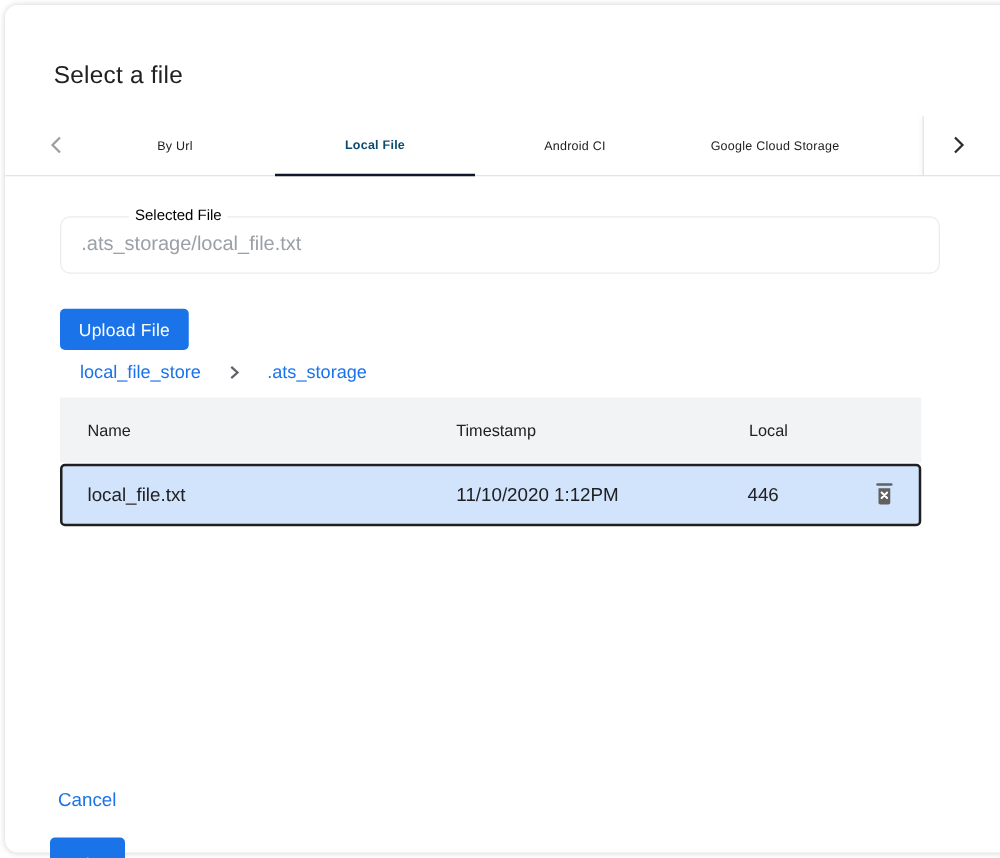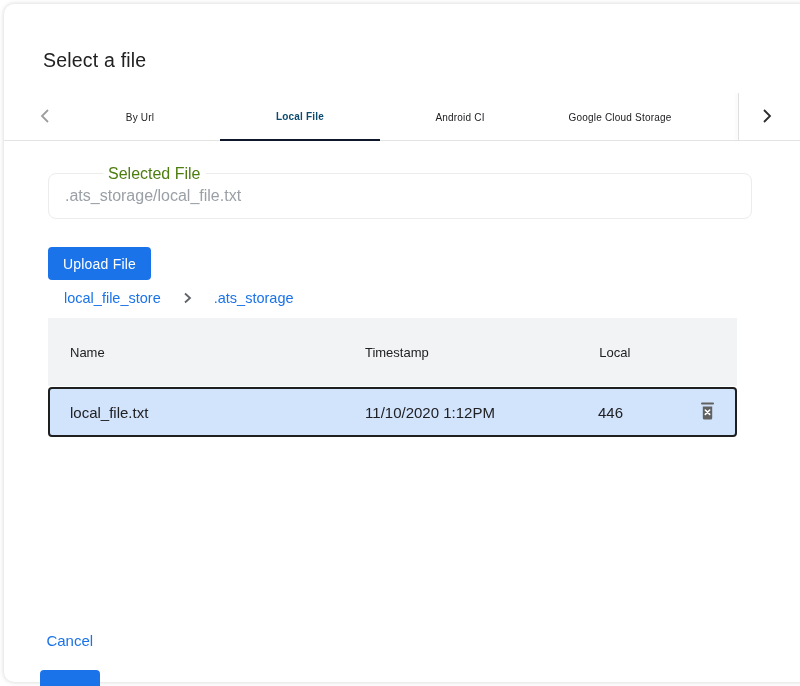--- a/index.html
+++ b/index.html
@@ -23,37 +23,37 @@
   .tab { width:160px; height:48px; display:flex; align-items:center; justify-content:center;
     font-size:10px; color:#202124; cursor:pointer; letter-spacing:.2px; }
   .tab.active { color:#0c4a6e; font-weight:bold; border-bottom:2px solid #0f172a; }
   .tab-divider { position:absolute; left:734px; top:0; height:48px; width:1px;
     background:#e0e0e0; box-shadow:-2px 0 3px rgba(0,0,0,0.06); }
   .tab-pager.right { position:absolute; left:735px; top:0; width:56px; height:48px; }
   
   .field { position:absolute; left:44px; top:169px; width:704px; height:46px;
     border:1px solid #ececec; border-radius:8px; background:#fff; }
   .field-label { position:absolute; left:54px; top:-9px; background:#fff;
-    padding:0 5px; font-size:16px; color:#4d7c0f; }
+    padding:0 5px; font-size:12px; color:#000000; }
   .field-input { width:100%; height:100%; border:none; outline:none; background:transparent;
     padding:0 16px; font-size:16px; color:#9aa0a6;
     font-family:"Liberation Sans", sans-serif; border-radius:8px; }
   
   .btn-primary { background:#1a73e8; color:#fff; border:none; border-radius:4px;
     font-size:14px; font-family:"Liberation Sans", sans-serif; cursor:pointer;
     letter-spacing:.2px; }
   .upload-btn { position:absolute; left:44px; top:243px; height:33px; padding:0 15px; }
   
   .breadcrumb { position:absolute; left:60px; top:286px; display:flex;
     align-items:center; gap:22px; font-size:14.5px; }
   .crumb { color:#1a73e8; cursor:pointer; text-decoration:none; }
   .crumb-sep { display:flex; align-items:center; }
   
   .table { position:absolute; left:44px; top:314px; width:689px; }
-  .thead { height:68px; background:#f1f3f4; display:grid;
+  .thead { height:52px; background:#f1f3f4; display:grid;
     grid-template-columns:46% 34% 12% 8%; align-items:center;
     font-size:13px; color:#202124; }
   .thead .cell-name { padding-left:22px; }
   .trow { height:50px; margin-top:1px; background:#d2e3fc;
     border:2px solid #1f1f1f; border-radius:4px; display:grid;
     grid-template-columns:46% 34% 12% 8%; align-items:center;
     font-size:15px; color:#202124; cursor:pointer; }
   .trow .cell-name { padding-left:20px; }
   .cell-icon { display:flex; justify-content:center; }
   .icon-btn { background:none; border:none; cursor:pointer; padding:4px;

